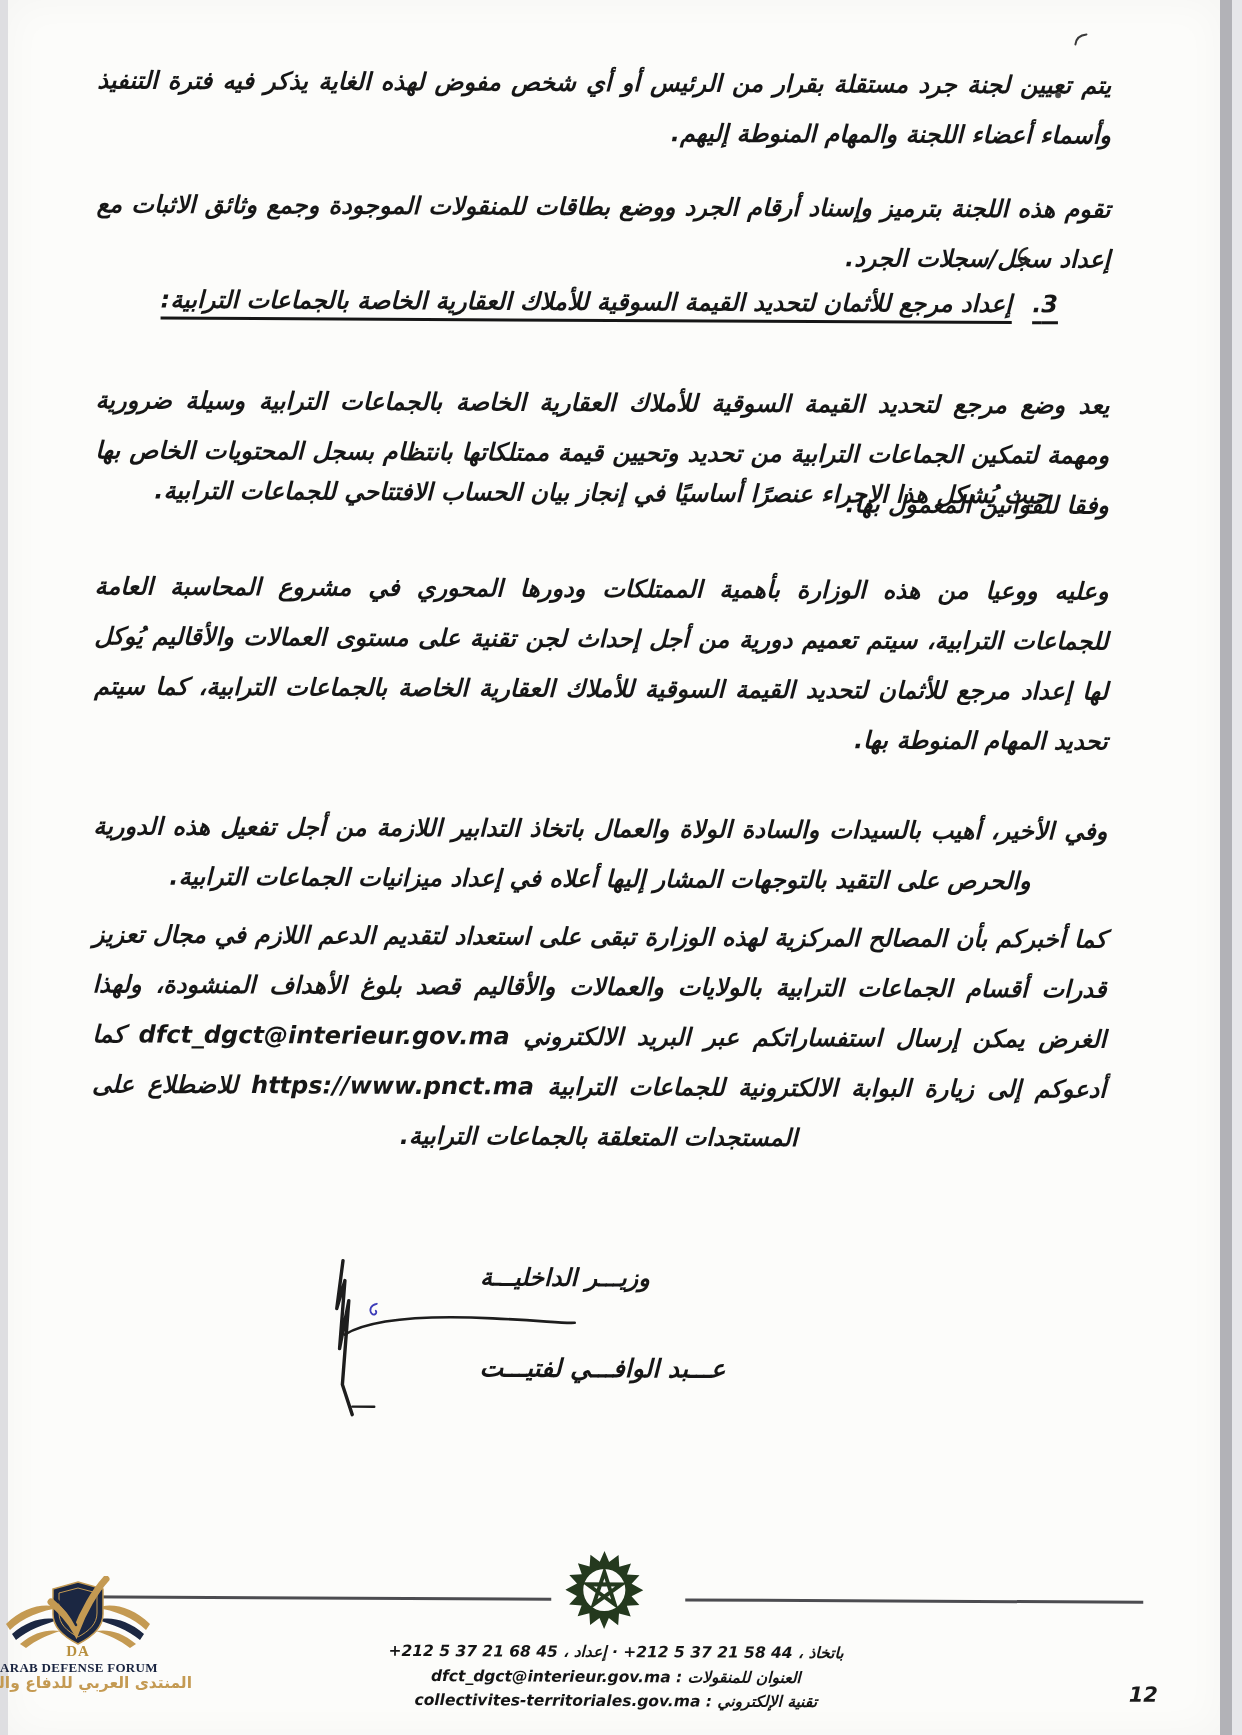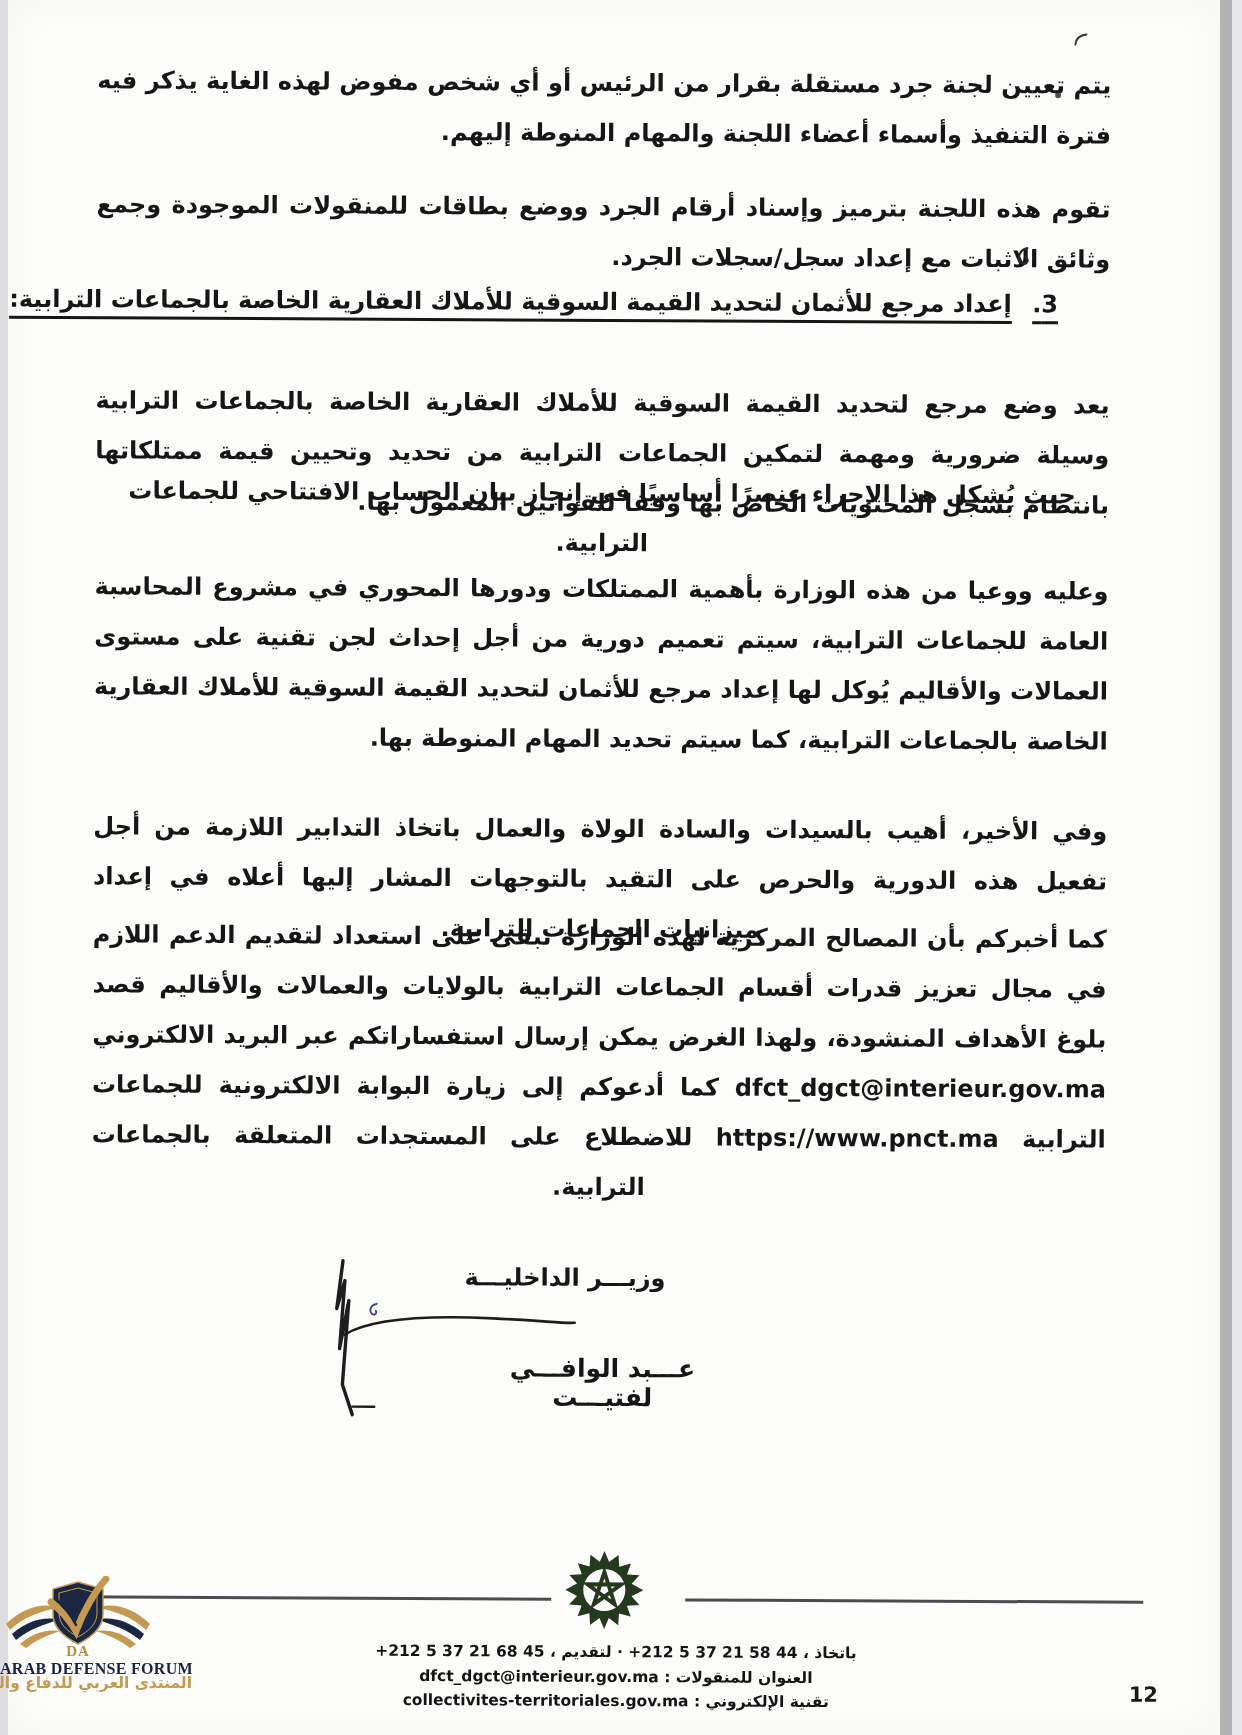--- a/index.html
+++ b/index.html
@@ -5,20 +5,21 @@
   html,body{margin:0;padding:0;}
   body{
     width:1242px;height:1735px;position:relative;overflow:hidden;
     background:#dedee1;
     font-family:"DejaVu Sans", sans-serif;
   }
   .page{
     position:absolute;left:8px;top:0;width:1212px;height:1735px;
     background:#fcfcfa;
     box-shadow:inset 0 0 40px rgba(0,0,0,0.03);
+    font-style:italic;
   }
   .edge-band-dark{position:absolute;left:1220px;top:0;width:12px;height:1735px;background:#b2b2b7;}
   .edge-band-light{position:absolute;left:1232px;top:0;width:10px;height:1735px;background:#e7e7ea;}
 
   .content{
     position:absolute;inset:0;direction:rtl;color:#161616;font-weight:700;
     transform:rotate(0.3deg);transform-origin:50% 40%;
   }
   .para{
     position:absolute;right:112px;width:1014px;
@@ -60,21 +61,21 @@
   .page-number{
     position:absolute;left:1112px;top:1680px;font-size:21px;font-weight:700;color:#1a1a1a;
     direction:ltr;font-family:"DejaVu Sans", sans-serif;margin-left:14px;
   }
 
   
   .watermark{position:absolute;left:0;top:1576px;width:192px;height:119px;}
   .wm-svg{position:absolute;left:2px;top:0;}
   .wm-en{
     position:absolute;left:0;top:84px;width:156px;text-align:center;
-    font-family:"Liberation Serif", serif;font-weight:700;font-size:16px;
+    font-family:"Liberation Serif", serif;font-weight:700;font-size:13px;
     color:#18233f;letter-spacing:.3px;white-space:nowrap;
   }
   .wm-ar{
     position:absolute;left:0;top:98px;width:192px;text-align:center;direction:rtl;
     font-size:15.5px;font-weight:700;color:#c49a52;white-space:nowrap;
   }
 
   .artifact{position:absolute;}
   .dot-artifact{width:6px;height:6px;border-radius:50%;background:#2f2f2f;opacity:.85;}
 </style>
@@ -123,21 +124,21 @@
       <polygon fill="#24391e" points="50,0 56,14 68,5 69,20 84,16 79,30 95,31 85,42 100,50 85,58 95,69 79,70 84,84 69,80 68,95 56,86 50,100 44,86 32,95 31,80 16,84 21,70 5,69 15,58 0,50 15,42 5,31 21,30 16,16 31,20 32,5 44,14"></polygon>
       <circle cx="50" cy="50" r="27" fill="#fcfcfa"></circle>
       <path d="M50,27 L63.5,68.5 L28.2,42.8 L71.8,42.8 L36.5,68.5 Z" fill="none" stroke="#24391e" stroke-width="5" stroke-linejoin="miter"></path>
     </svg>
 
     <div class="contact">
       <div>
         <span>باتخاذ ،</span>
         <span class="num">+212 5 37 21 58 44</span>
         <span>·</span>
-        <span>لتقديم ،</span>
+        <span>إعداد ،</span>
         <span class="num">+212 5 37 21 68 45</span>
       </div>
       <div>
         <span>العنوان للمنقولات :</span>
         <span class="num">dfct_dgct@interieur.gov.ma</span>
       </div>
       <div>
         <span>تقنية الإلكتروني :</span>
         <span class="num">collectivites-territoriales.gov.ma</span>
       </div>

